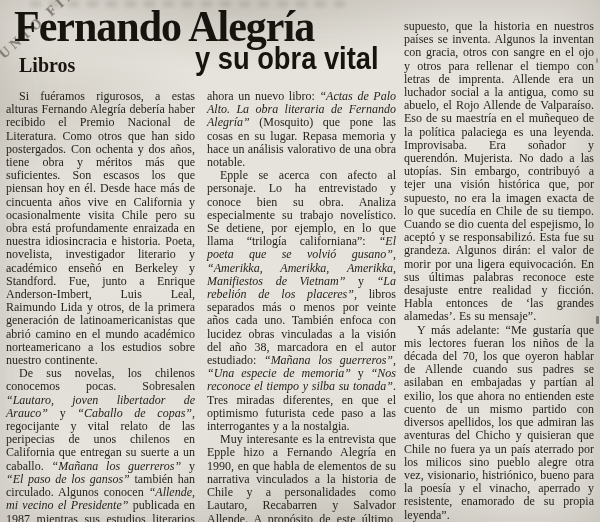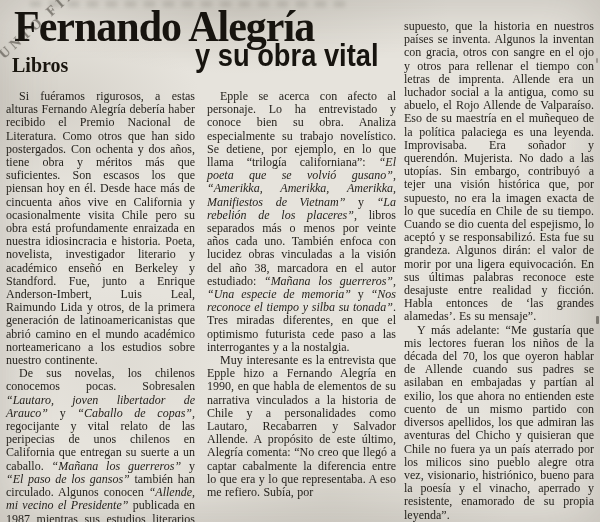--- a/index.html
+++ b/index.html
@@ -25,21 +25,21 @@
     position:absolute;left:30px;top:1px;width:320px;height:6px;
     background:repeating-linear-gradient(90deg, rgba(110,106,98,.45) 0 11px, transparent 11px 19px);
     filter:blur(2px);opacity:.45;
   }
   .masthead{position:relative;width:398px;padding:4px 0 0 0;height:84px;box-sizing:border-box;}
   .headline{
     font-weight:bold;font-size:42px;line-height:44px;
     letter-spacing:-1px;margin:0 0 0 14px;color:#17140f;
     transform:scaleY(1.04);transform-origin:left top;white-space:nowrap;
   }
-  .sub-row{display:flex;align-items:flex-start;margin-top:-8px;}
+  .sub-row{display:flex;align-items:center;margin-top:-8px;padding-left:7px;}
   .section-label{
     font-weight:bold;font-size:20px;color:#1a160f;margin:14px 0 0 12px;
     letter-spacing:0;
   }
   .subtitle{
     font-family:"Liberation Sans", sans-serif;
     font-weight:bold;font-size:31px;line-height:32px;color:#17140f;
     margin-left:auto;margin-right:20px;
     transform:scaleX(.88);transform-origin:right bottom;white-space:nowrap;
   }
@@ -91,20 +91,21 @@
       <div class="subtitle">y su obra vital</div>
     </div>
   </div>
 
   <div class="body-cols">
     <div class="col">
         <p class="para indent"><span>Si fuéramos rigurosos, a estas alturas Fernando Alegría debería haber recibido el Premio Nacional de Literatura. Como otros que han sido postergados. Con ochenta y dos años, tiene obra y méritos más que suficientes. Son escasos los que piensan hoy en él. Desde hace más de cincuenta años vive en California y ocasionalmente visita Chile pero su obra está profundamente enraizada en nuestra idiosincracia e historia. Poeta, novelista, investigador literario y académico enseñó en Berkeley y Standford. Fue, junto a Enrique Anderson-Imbert, Luis Leal, Raimundo Lida y otros, de la primera generación de latinoamericanistas que abrió camino en el mundo académico norteamericano a los estudios sobre nuestro continente.</span></p>
         <p class="para indent"><span>De sus novelas, los chilenos conocemos pocas. Sobresalen </span><span class="it">“Lautaro, joven libertador de Arauco”</span><span> y </span><span class="it">“Caballo de copas”</span><span>, regocijante y vital relato de las peripecias de unos chilenos en California que entregan su suerte a un caballo. </span><span class="it">“Mañana los guerreros”</span><span> y </span><span class="it">“El paso de los gansos”</span><span> también han circulado. Algunos conocen </span><span class="it">“Allende, mi vecino el Presidente”</span><span> publicada en 1987 mientras sus estudios literarios parecen reservados a los especialistas a pesar de su amenidad y agudeza. Hombre de Izquierda, Fernando Alegría fue amigo cercano de Pablo Neruda, de Salvador Allende y de Orlando Letelier.</span></p>
       </div>
     <div class="col">
+        <p class="para"><span>ahora un nuevo libro: </span><span class="it">“Actas de Palo Alto. La obra literaria de Fernando Alegría”</span><span> (Mosquito) que pone las cosas en su lugar. Repasa memoria y hace un análisis valorativo de una obra notable.</span></p>
         <p class="para indent"><span>Epple se acerca con afecto al personaje. Lo ha entrevistado y conoce bien su obra. Analiza especialmente su trabajo novelístico. Se detiene, por ejemplo, en lo que llama “trilogía californiana”: </span><span class="it">“El poeta que se volvió gusano”</span><span>, </span><span class="it">“Amerikka, Amerikka, Amerikka, Manifiestos de Vietnam”</span><span> y </span><span class="it">“La rebelión de los placeres”</span><span>, libros separados más o menos por veinte años cada uno. También enfoca con lucidez obras vinculadas a la visión del año 38, marcadora en el autor estudiado: </span><span class="it">“Mañana los guerreros”</span><span>, </span><span class="it">“Una especie de memoria”</span><span> y </span><span class="it">“Nos reconoce el tiempo y silba su tonada”</span><span>. Tres miradas diferentes, en que el optimismo futurista cede paso a las interrogantes y a la nostalgia.</span></p>
         <p class="para indent"><span>Muy interesante es la entrevista que Epple hizo a Fernando Alegría en 1990, en que habla de elementos de su narrativa vinculados a la historia de Chile y a personalidades como Lautaro, Recabarren y Salvador Allende. A propósito de este último, Alegría comenta: “No creo que llegó a captar cabalmente la diferencia entre lo que era y lo que representaba. A eso me refiero. Subía, por</span></p>
       </div>
   </div>
 
   <div class="col3">
       <p class="para"><span>supuesto, que la historia en nuestros países se inventa. Algunos la inventan con gracia, otros con sangre en el ojo y otros para rellenar el tiempo con letras de imprenta. Allende era un luchador social a la antigua, como su abuelo, el Rojo Allende de Valparaíso. Eso de su maestría en el muñequeo de la política palaciega es una leyenda. Improvisaba. Era soñador y querendón. Mujerista. No dado a las utopías. Sin embargo, contribuyó a tejer una visión histórica que, por supuesto, no era la imagen exacta de lo que sucedía en Chile de su tiempo. Cuando se dio cuenta del espejismo, lo aceptó y se responsabilizó. Esta fue su grandeza. Algunos dirán: el valor de morir por una ligera equivocación. En sus últimas palabras reconoce este desajuste entre realidad y ficción. Habla entonces de ‘las grandes alamedas’. Es su mensaje”.</span></p>
       <p class="para indent"><span>Y más adelante: “Me gustaría que mis lectores fueran los niños de la década del 70, los que oyeron hablar de Allende cuando sus padres se asilaban en embajadas y partían al exilio, los que ahora no entienden este cuento de un mismo partido con diversos apellidos, los que admiran las aventuras del Chicho y quisieran que Chile no fuera ya un país aterrado por los milicos sino pueblo alegre otra vez, visionario, histriónico, bueno para la poesía y el vinacho, aperrado y resistente, enamorado de su propia leyenda”.</span></p>
       <div class="byline">SALGADO J. SALGADO</div>
     </div>

